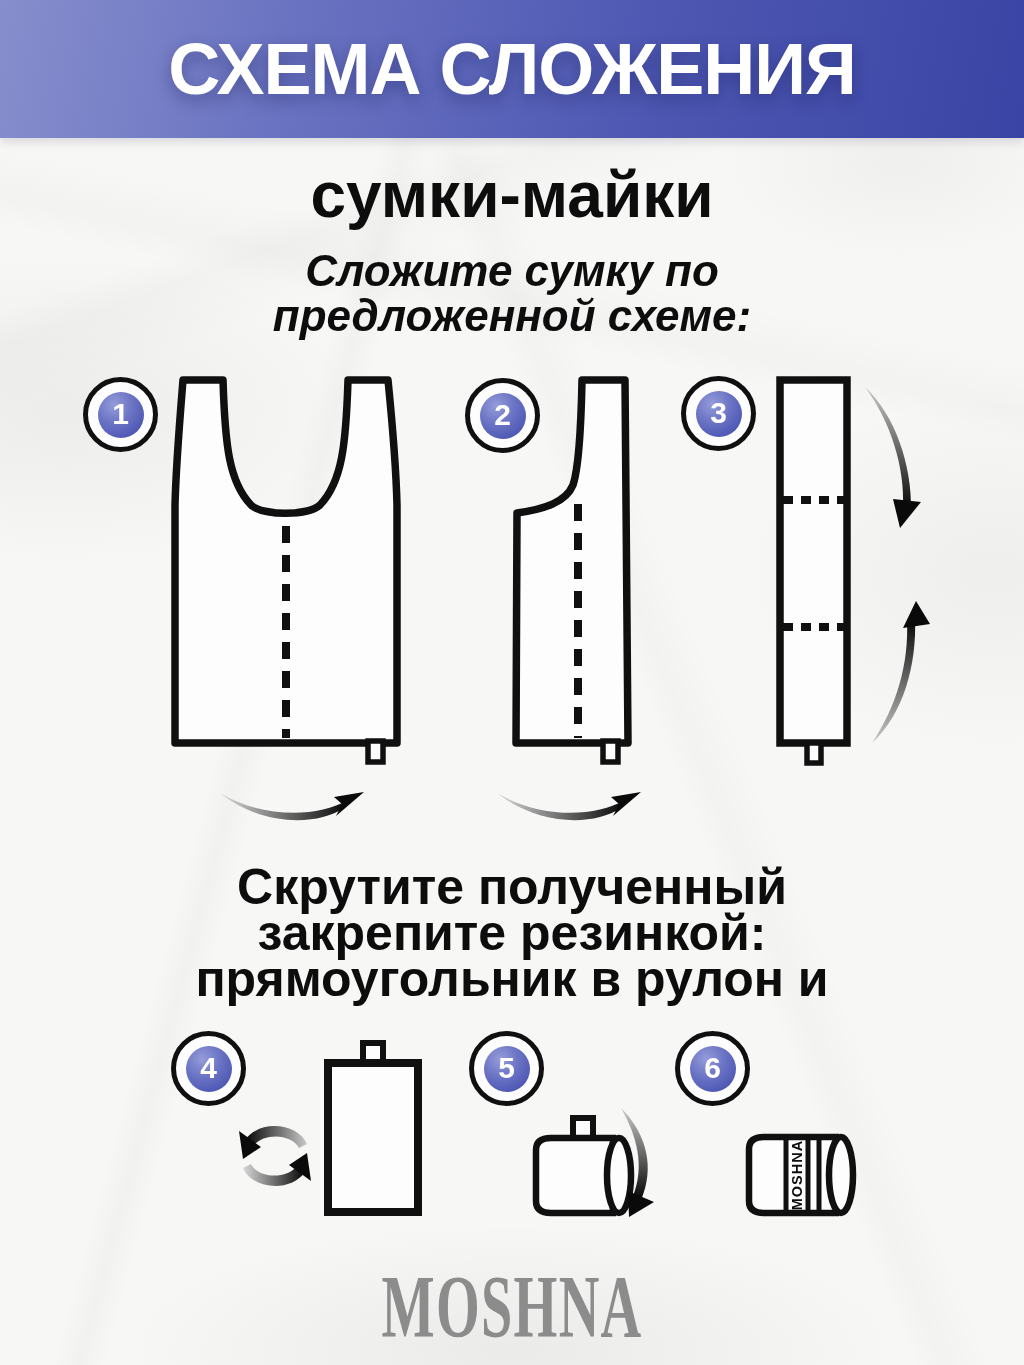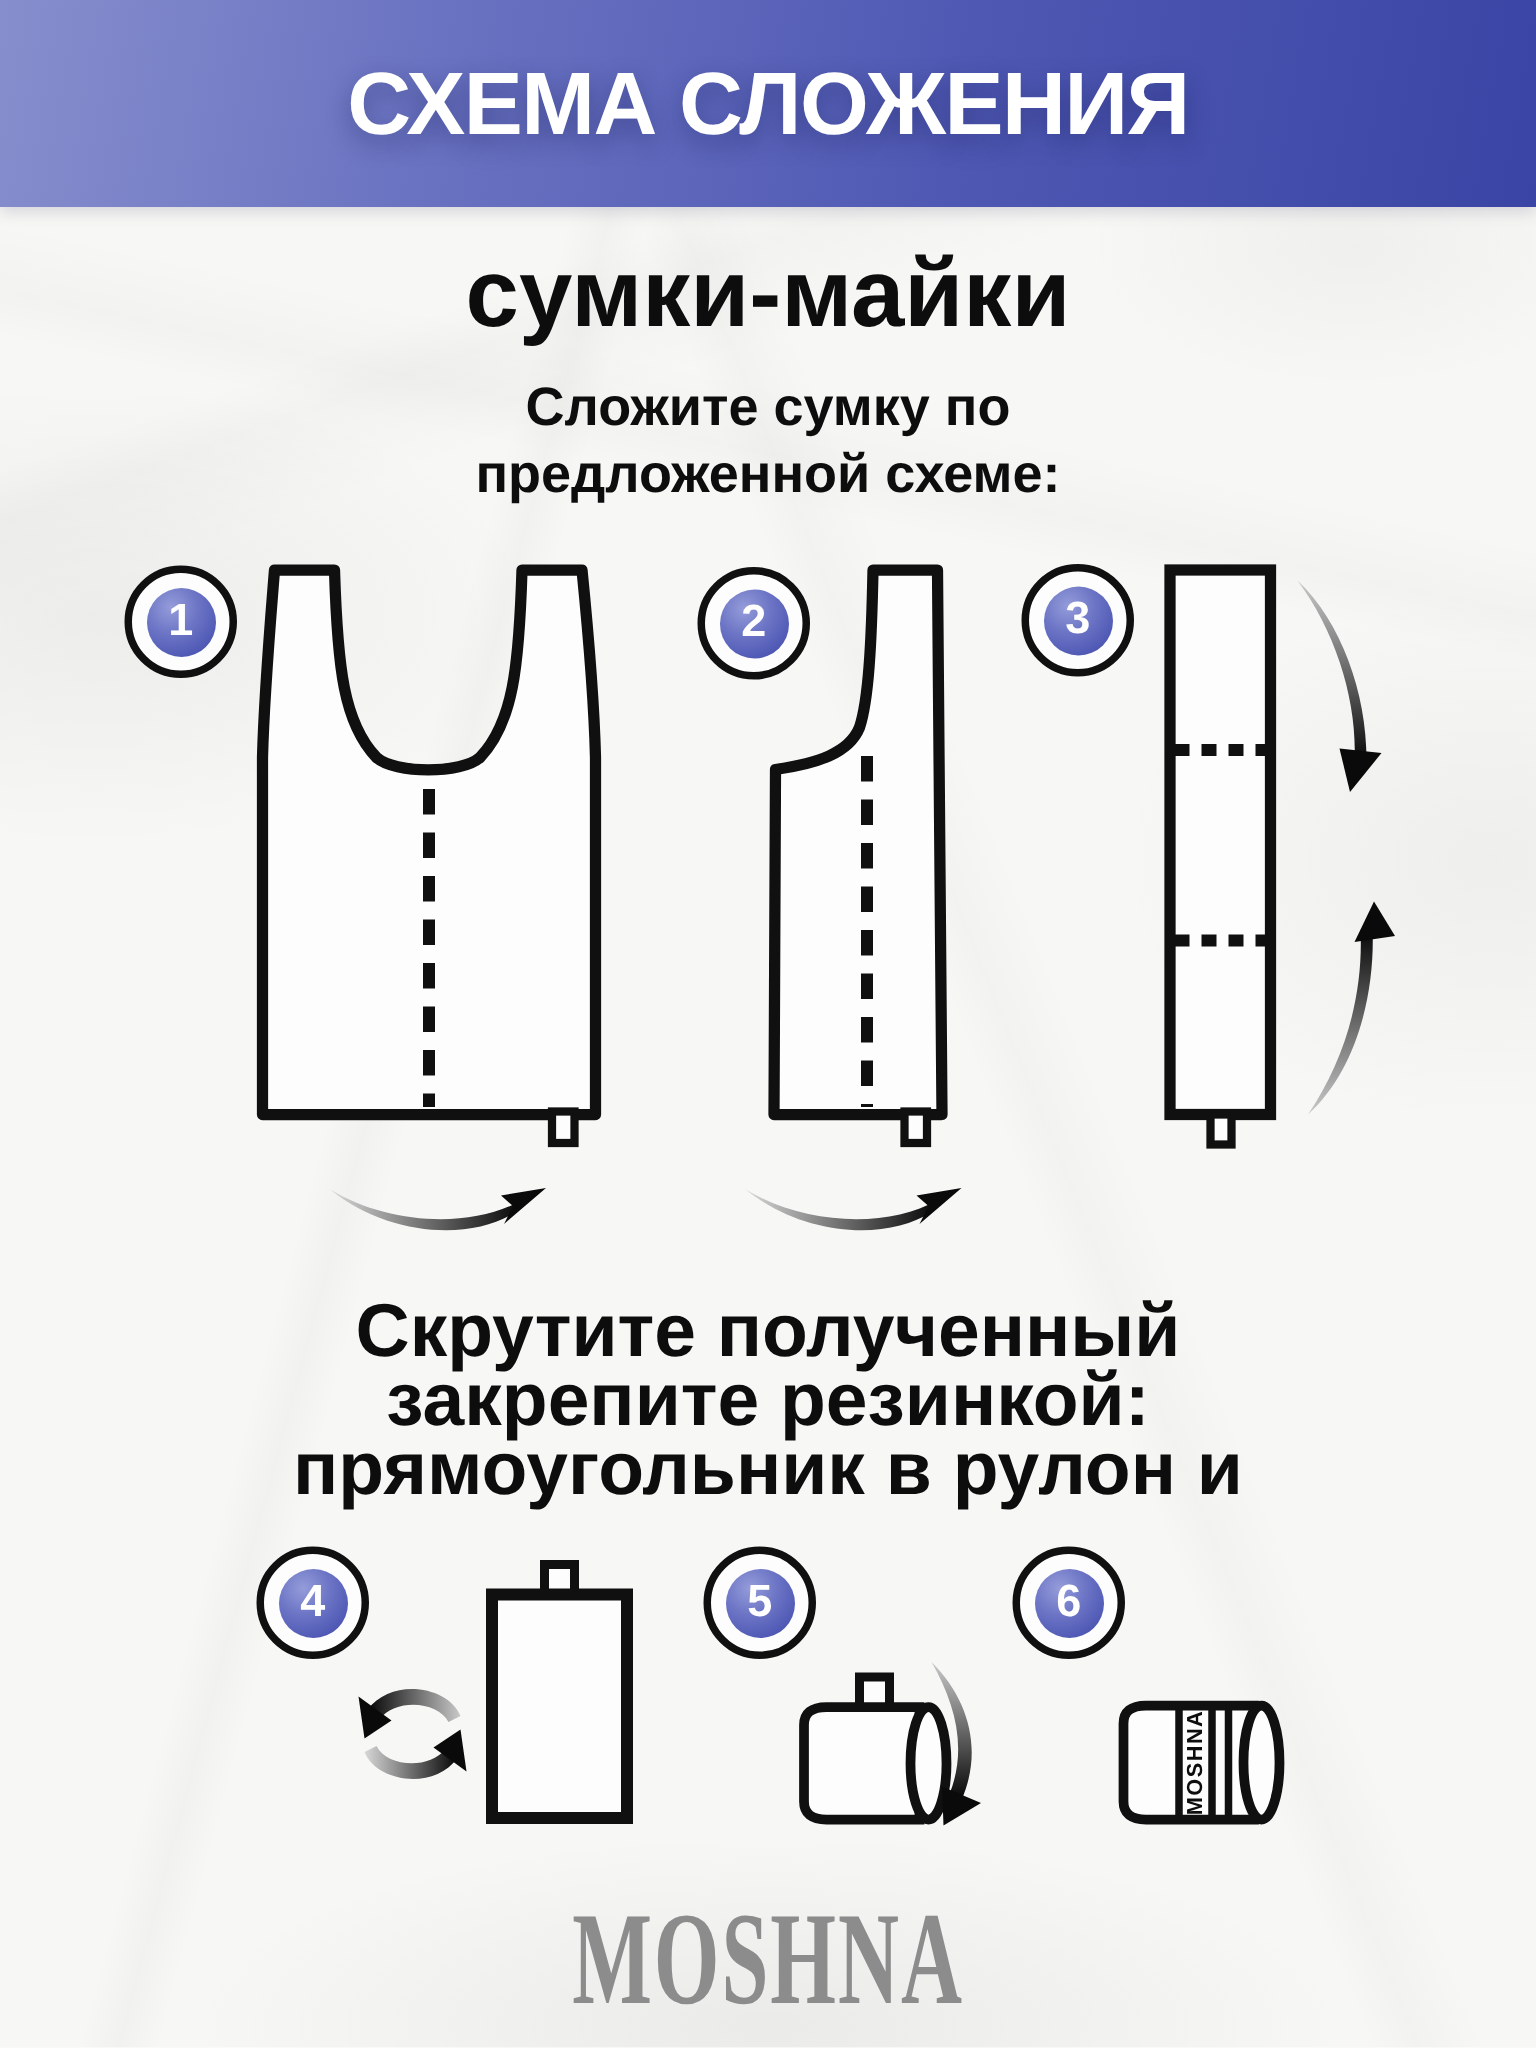--- a/index.html
+++ b/index.html
@@ -17,26 +17,26 @@
       linear-gradient(160deg, transparent 18%, rgba(0,0,0,0.018) 20%, transparent 24%),
       linear-gradient(12deg, transparent 72%, rgba(0,0,0,0.02) 74%, transparent 77%);
   }
   .banner{
     position:absolute;left:0;top:0;width:1024px;height:138px;
     background:linear-gradient(100deg,#878ecd 0%,#6a73c1 28%,#4f59b3 62%,#3a44a4 100%);
     display:flex;align-items:center;justify-content:center;
     box-shadow:0 3px 10px rgba(70,70,110,0.2);
   }
   .banner h1{
-    margin:0;font-size:59px;font-weight:bold;color:#ffffff;letter-spacing:-1px;
+    margin:0;font-size:72px;font-weight:bold;color:#ffffff;letter-spacing:-1px;
     text-shadow:0 6px 16px rgba(25,30,90,0.4);white-space:nowrap;
   }
   .txt{position:absolute;left:0;width:1024px;text-align:center;color:#0d0d0d;font-weight:bold;}
   .bag-title{top:160px;font-size:64px;line-height:70px;letter-spacing:0;}
-  .subtitle{top:248px;font-size:36px;line-height:45px;}
+  .subtitle{top:248px;font-size:44px;line-height:45px;font-style:italic;}
   .roll-instr{top:864px;font-size:50px;line-height:46px;}
   .badge{
     position:absolute;width:75px;height:75px;border-radius:50%;
     background:#fdfdfd;border:5px solid #101010;box-sizing:border-box;
     display:flex;align-items:center;justify-content:center;
   }
   .badge-core{
     width:46px;height:46px;border-radius:50%;
     background:radial-gradient(circle at 35% 28%, #959cda 0%, #6a73c4 42%, #4e58b4 78%, #4750ab 100%);
     display:flex;align-items:center;justify-content:center;

